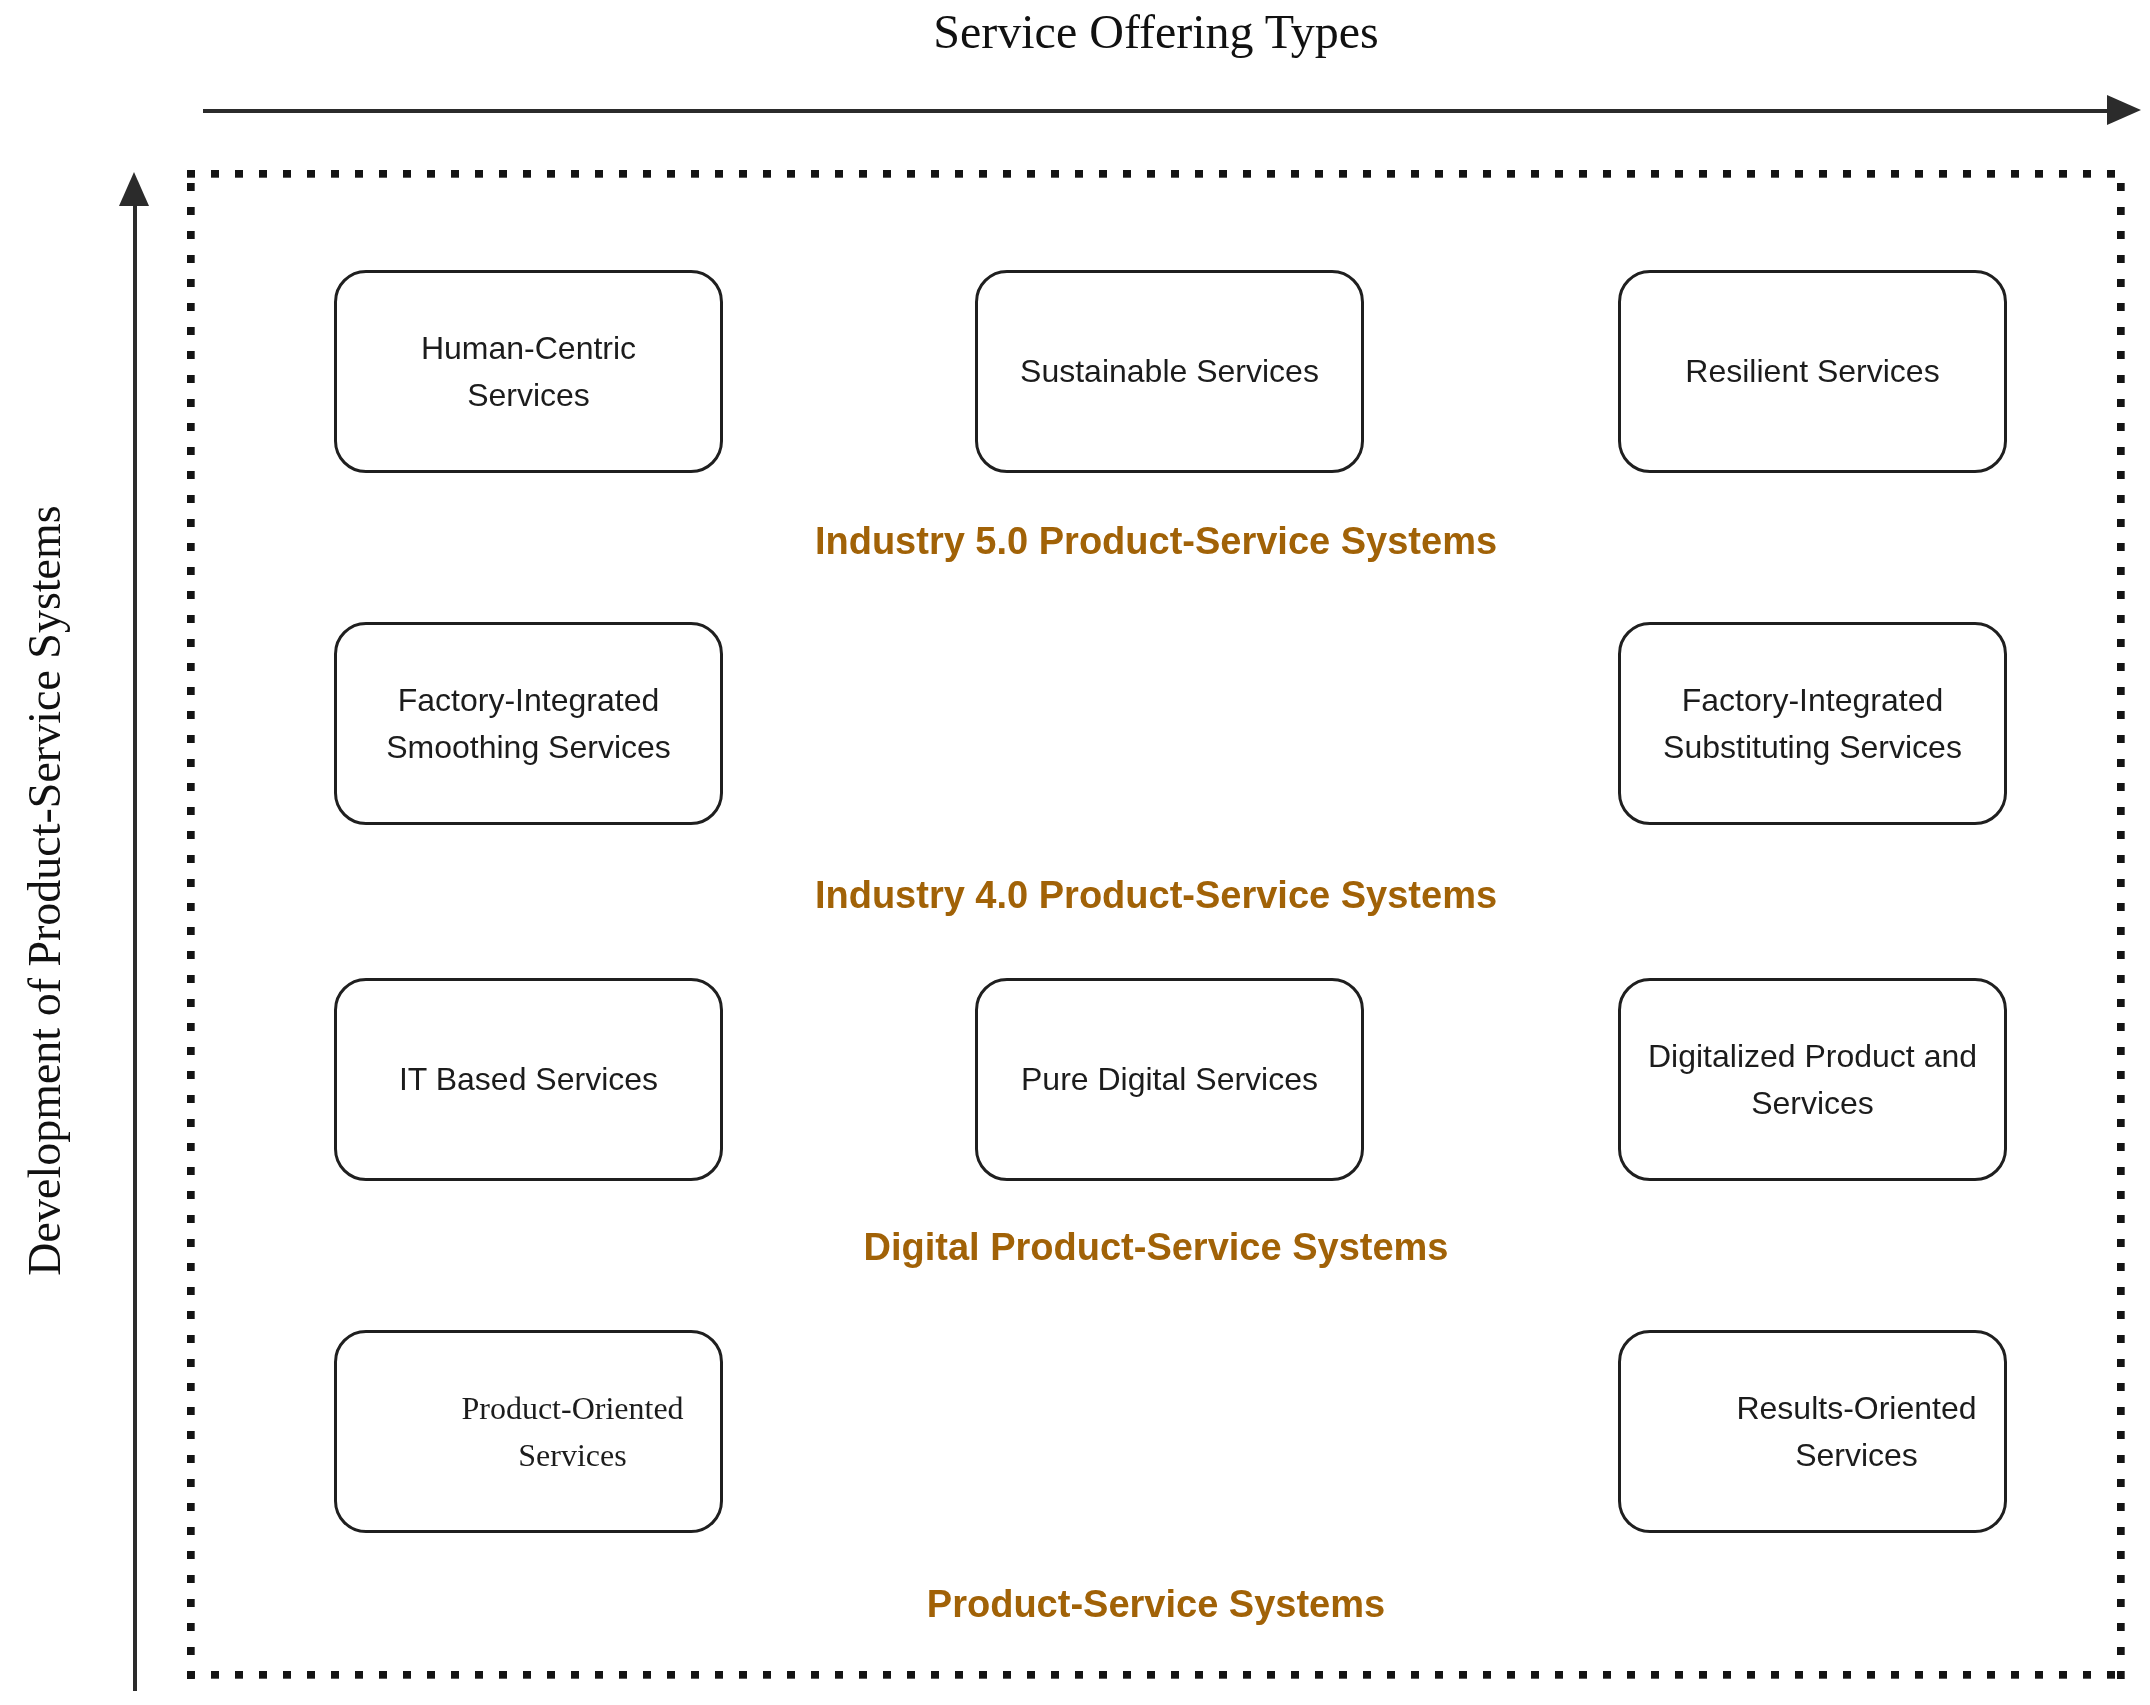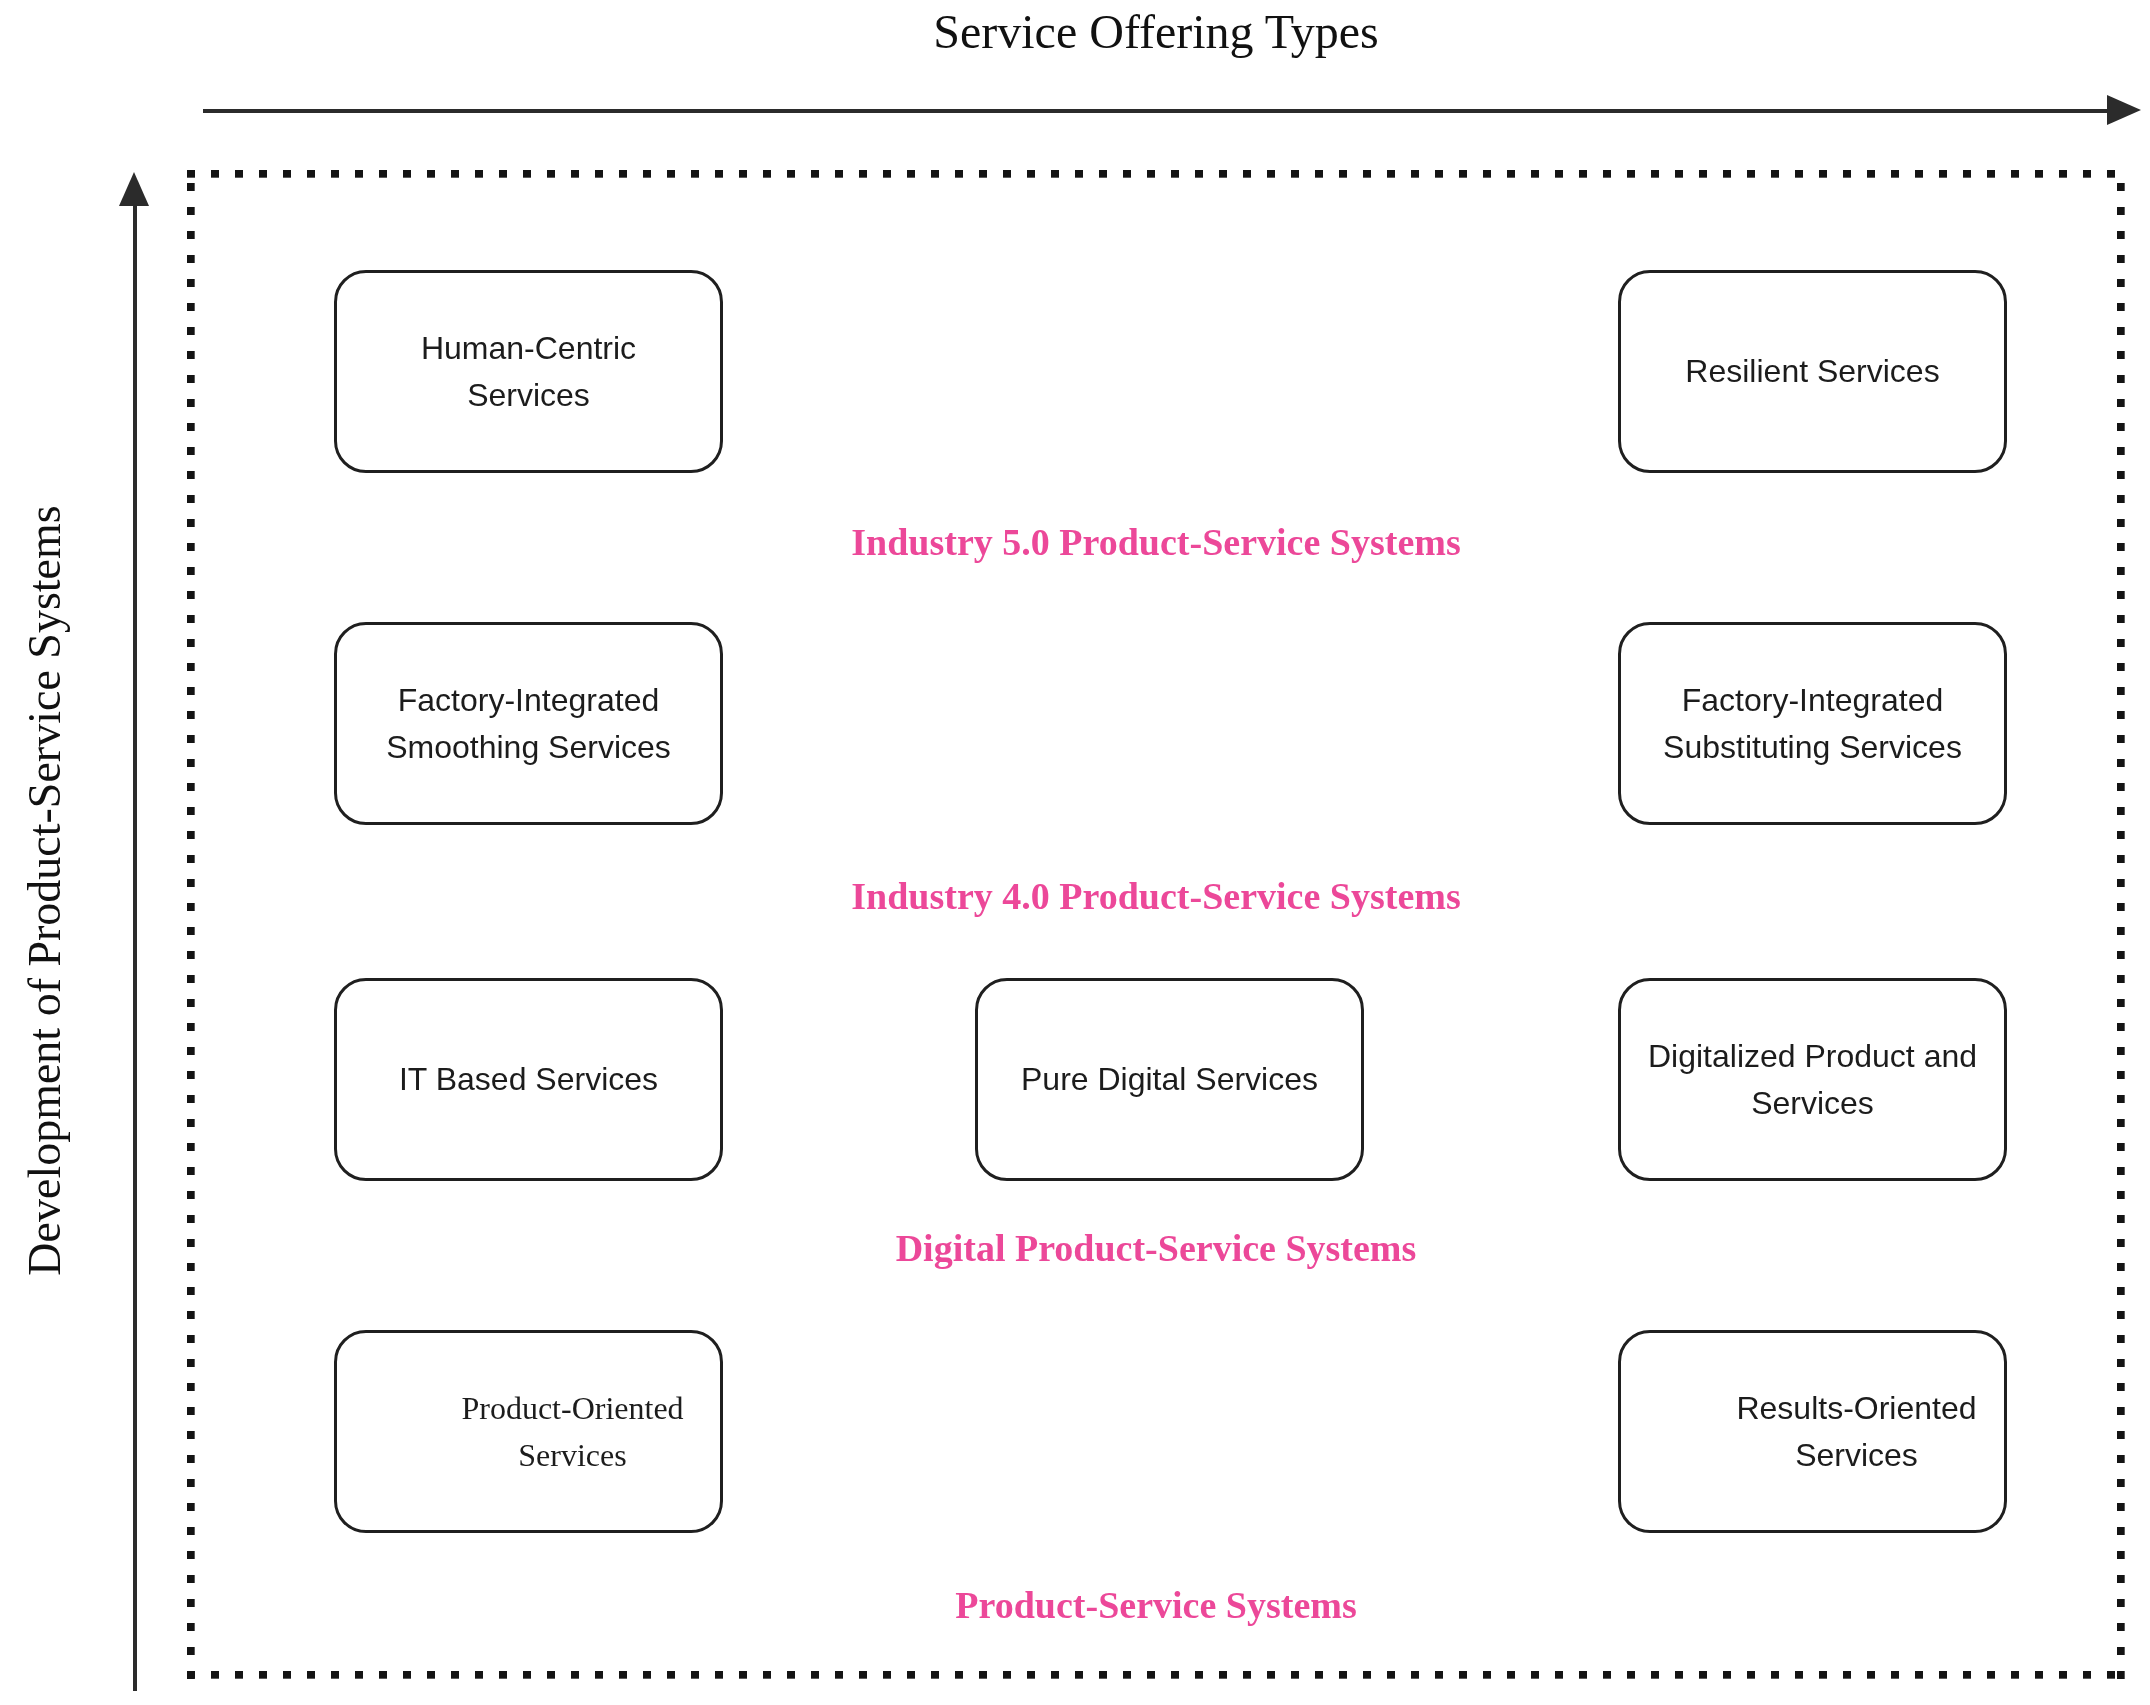--- a/index.html
+++ b/index.html
@@ -135,24 +135,24 @@
   .r1 { top: 622px; }
   .r2 { top: 978px; }
   .r3 { top: 1330px; justify-content: flex-end; }
 
   
   .tier {
     position: absolute;
     left: 187px;
     width: 1938px;
     text-align: center;
-    font-family: Liberation Serif, serif;
+    font-family: Liberation Sans, sans-serif;
     font-size: 38px;
     font-weight: 700;
-    color: #ec4899;
+    color: #a16207;
     white-space: nowrap;
   }
   .t0 { top: 520px; }
   .t1 { top: 874px; }
   .t2 { top: 1226px; }
   .t3 { top: 1583px; }
 </style>
 </head>
 <body>
 
@@ -164,20 +164,23 @@
 
   <div class="y-title">Development of Product-Service Systems</div>
   <div class="y-arrow"></div>
   <div class="y-arrowhead"></div>
 
   <div class="frame"></div>
 
   <div class="box r0 c0">
     <span class="box-label w400">Human-Centric Services</span>
   </div>
+  <div class="box r0 c1">
+    <span class="box-label">Sustainable Services</span>
+  </div>
   <div class="box r0 c2">
     <span class="box-label">Resilient Services</span>
   </div>
   <div class="tier t0">Industry 5.0 Product-Service Systems</div>
 
   <div class="box r1 c0">
     <span class="box-label w470">Factory-Integrated Smoothing Services</span>
   </div>
   <div class="box r1 c2">
     <span class="box-label w470">Factory-Integrated Substituting Services</span>

